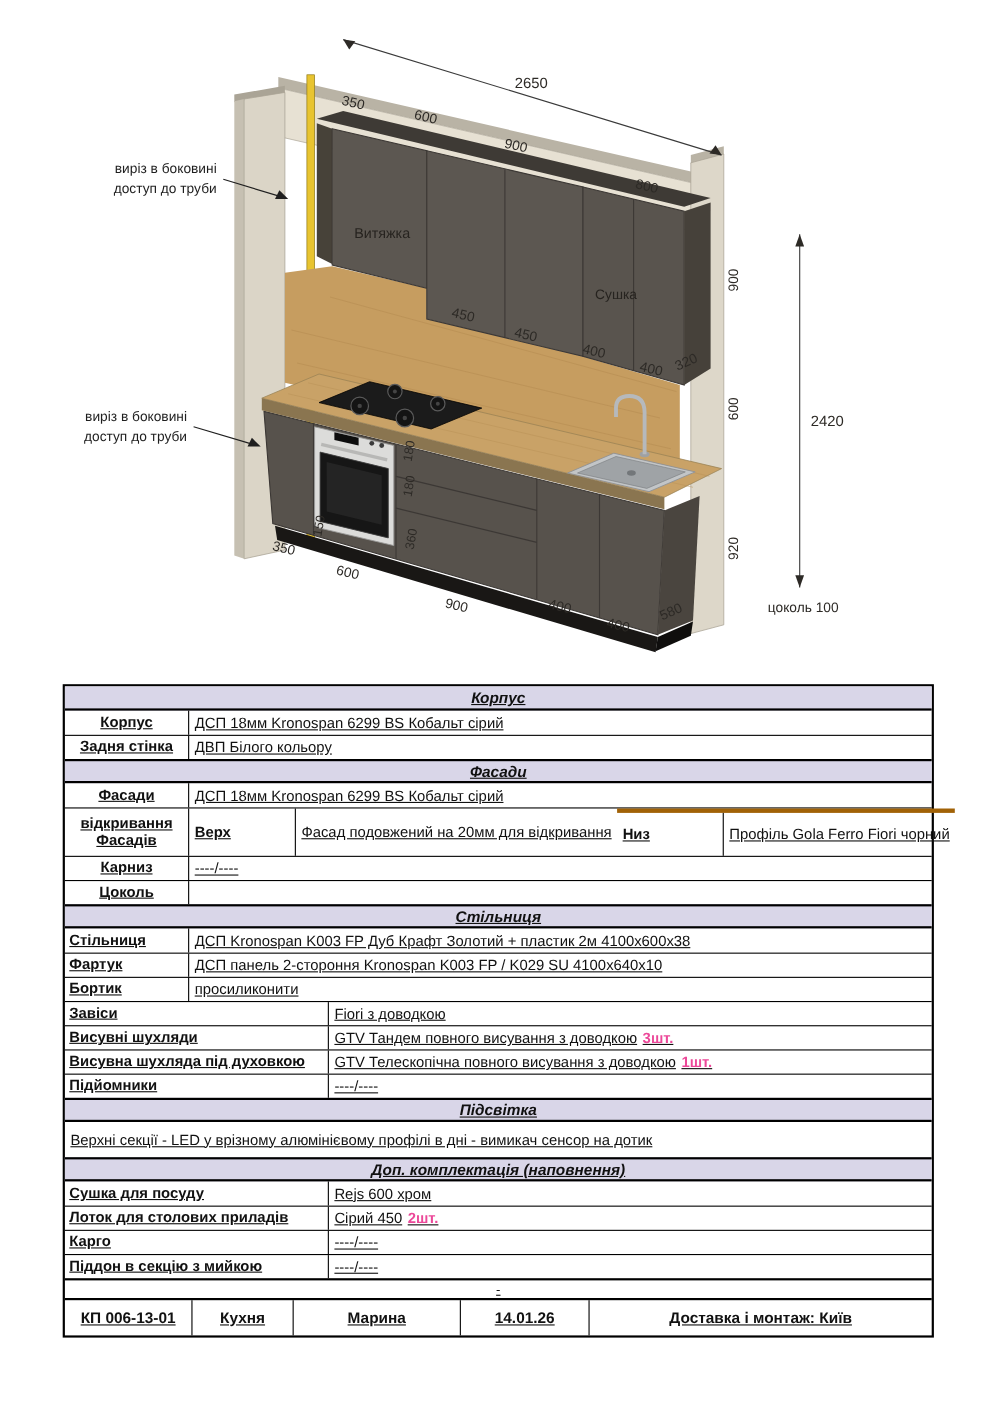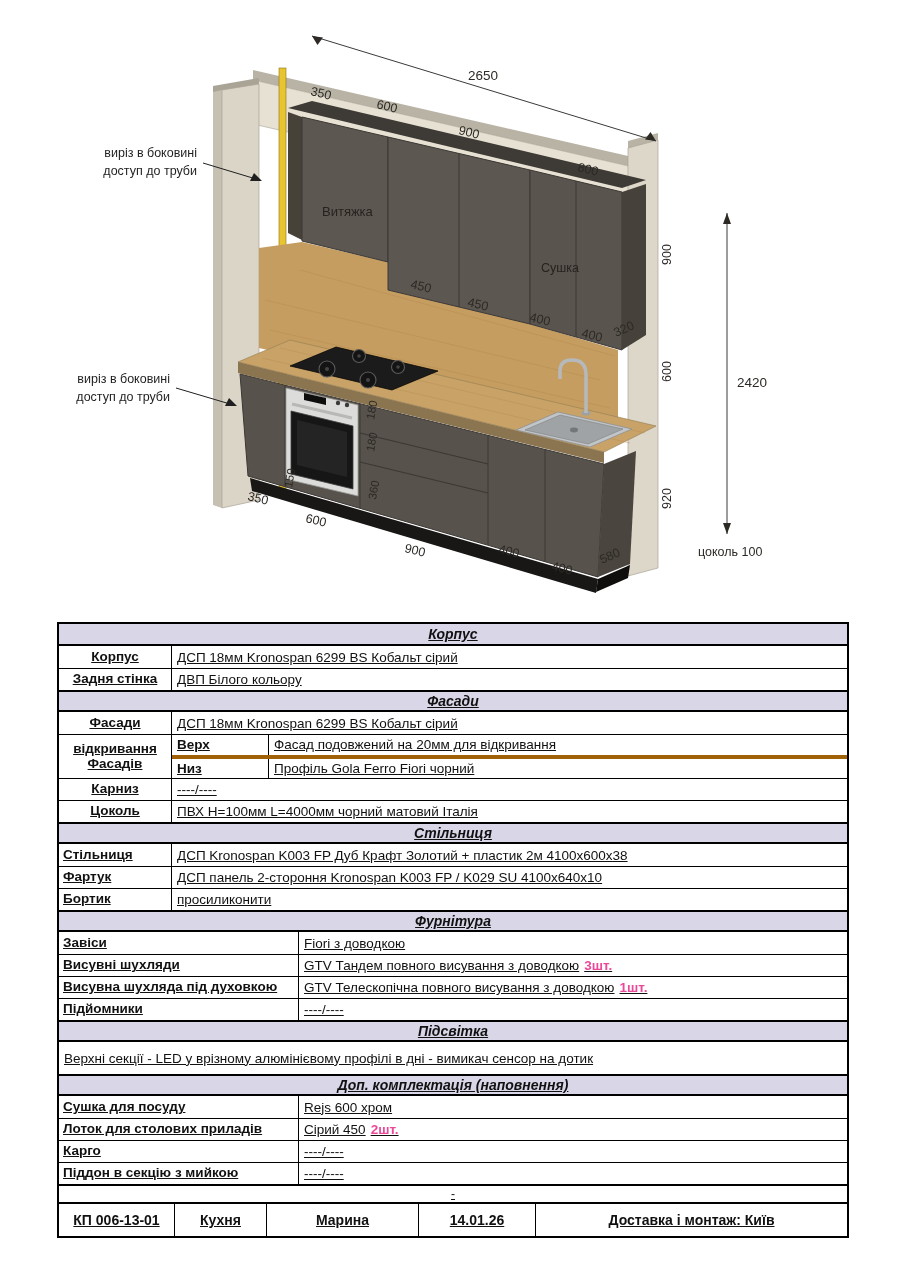--- a/index.html
+++ b/index.html
@@ -24,21 +24,21 @@
   .lbl {
     width: 113px; flex: none; border-right: 1px solid #000; font-weight: bold;
     display: flex; align-items: center; justify-content: center; text-align: center;
     padding: 0 2px; line-height: 1.05;
   }
   .lbl.left { justify-content: flex-start; text-align: left; padding: 0 4px; }
   .lbl.wide { width: 240px; }
   .val { flex: 1; display: flex; align-items: center; padding: 0 5px; white-space: nowrap; overflow: hidden; }
   .val .green { color: #ec4899; font-weight: bold; margin-left: 5px; }
   .block { display: flex; height: 44px; border-top: 1px solid #000; }
-  .sub { flex: 1; display: flex; flex-direction: column; }
+  .sub { flex: 1; display: flex; flex-direction: row; }
   .subrow { flex: 1; display: flex; }
   .subrow + .subrow { border-top: 4px solid #a16207; }
   .key { width: 97px; flex: none; border-right: 1px solid #000; font-weight: bold;
          display: flex; align-items: center; padding: 0 5px; }
   .fullrow { height: 20px; border-top: 1px solid #000; display: flex; align-items: center; padding: 16px 5px; }
   .dashrow { height: 18px; border-top: 2px solid #000; display: flex; align-items: center; justify-content: center; font-size: 12px; }
   .footer { display: flex; height: 34px; border-top: 2px solid #000; font-weight: bold; font-size: 14px; }
   .fcell { display: flex; align-items: center; justify-content: center; border-right: 1px solid #000; text-align: center; }
   .fcell:last-child { border-right: none; }
   .fc1 { width: 116px; } .fc2 { width: 92px; } .fc3 { width: 152px; text-align: right; } .fc4 { width: 117px; } .fc5 { flex: 1; }
@@ -215,38 +215,36 @@
         <div class="val">Профіль Gola Ferro Fiori чорний</div>
       </div>
     </div>
   </div>
   <div class="trow">
     <div class="lbl">Карниз</div>
     <div class="val">----/----</div>
   </div>
   <div class="trow">
     <div class="lbl">Цоколь</div>
-    <div class="val">ПВХ H=100мм L=4000мм чорний матовий Італія</div>
   </div>
 
   <div class="sec">Стільниця</div>
   <div class="trow">
     <div class="lbl left">Стільниця</div>
     <div class="val">ДСП Kronospan K003 FP Дуб Крафт Золотий + пластик 2м 4100х600х38</div>
   </div>
   <div class="trow">
     <div class="lbl left">Фартук</div>
     <div class="val">ДСП панель 2-стороння Kronospan K003 FP / K029 SU 4100х640х10</div>
   </div>
   <div class="trow">
     <div class="lbl left">Бортик</div>
     <div class="val">просиликонити</div>
   </div>
 
-  <div class="sec">Фурнітура</div>
   <div class="trow">
     <div class="lbl left wide">Завіси</div>
     <div class="val">Fiori з доводкою</div>
   </div>
   <div class="trow">
     <div class="lbl left wide">Висувні шухляди</div>
     <div class="val">
       <span>GTV Тандем повного висування з доводкою</span>
       <span class="green">3шт.</span>
     </div>

